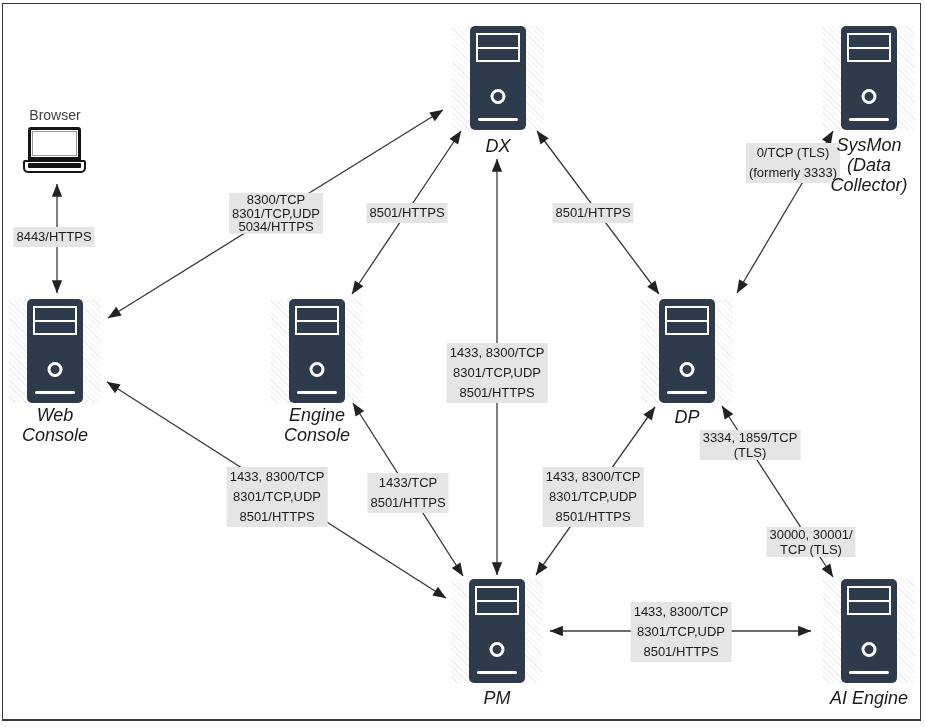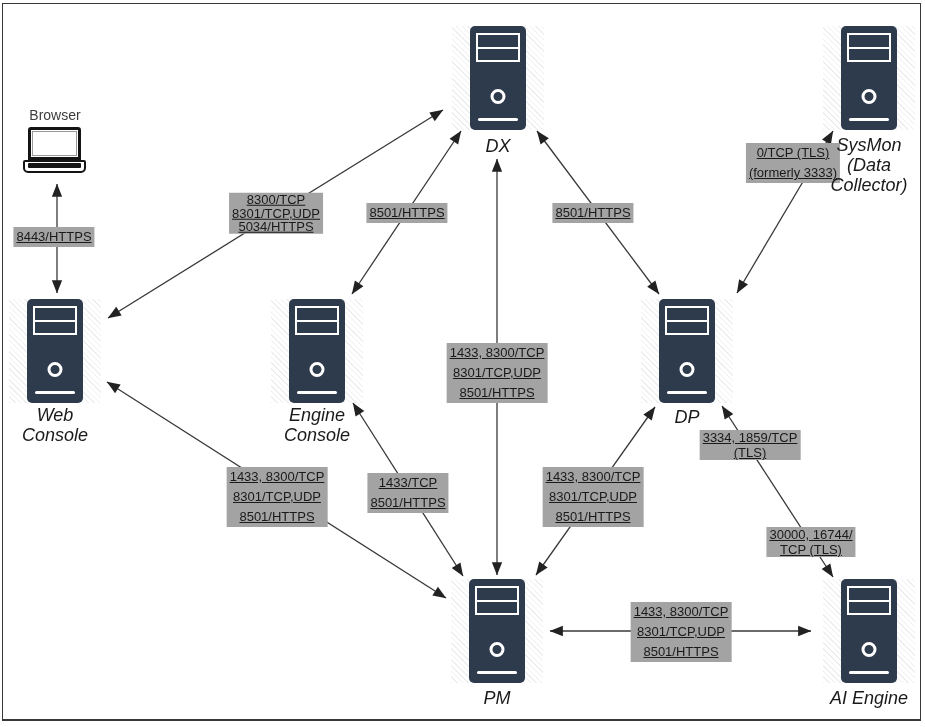--- a/index.html
+++ b/index.html
@@ -18,22 +18,22 @@
     position:absolute;left:2px;top:3px;right:4px;bottom:6px;
     border:1px solid #383838;border-bottom-width:2px;pointer-events:none;
   }
   svg.edges{position:absolute;left:0;top:0;}
   svg.edges line{stroke:var(--connector);stroke-width:1.3;}
   svg.edges .ah{fill:#222;}
 
   
   .edge-label{
     position:absolute;transform:translate(-50%,-50%);
-    background:#a3a3a3;padding:0 3px;text-align:center;
-    font-size:13px;white-space:pre-line;color:var(--text-primary);text-decoration:underline;
+    background:#e5e5e5;padding:0 3px;text-align:center;
+    font-size:13px;white-space:pre-line;color:var(--text-primary);
   }
   .lh20{line-height:20px;}
   .lh15{line-height:15px;}
   .lh13{line-height:13.5px;}
 
   
   .node-label{
     position:absolute;width:160px;text-align:center;
     font-size:18px;line-height:20px;white-space:pre-line;
     color:var(--text-primary);
@@ -122,21 +122,21 @@
   <div class="edge-label lh20" style="left:277px;top:497px">1433, 8300/TCP
 8301/TCP,UDP
 8501/HTTPS</div>
   <div class="edge-label lh20" style="left:408px;top:493px">1433/TCP
 8501/HTTPS</div>
   <div class="edge-label lh20" style="left:593px;top:497px">1433, 8300/TCP
 8301/TCP,UDP
 8501/HTTPS</div>
   <div class="edge-label lh15" style="left:750px;top:445px">3334, 1859/TCP
 (TLS)</div>
-  <div class="edge-label lh15" style="left:811px;top:542px">30000, 16744/
+  <div class="edge-label lh15" style="left:811px;top:542px">30000, 30001/
 TCP (TLS)</div>
   <div class="edge-label lh20" style="left:681px;top:632px">1433, 8300/TCP
 8301/TCP,UDP
 8501/HTTPS</div>
 
   <div class="browser-label" style="left:-25px;top:107px">Browser</div>
   <div class="laptop">
     <div class="lap-screen">
         <div class="lap-screen-inner"></div>
       </div>

